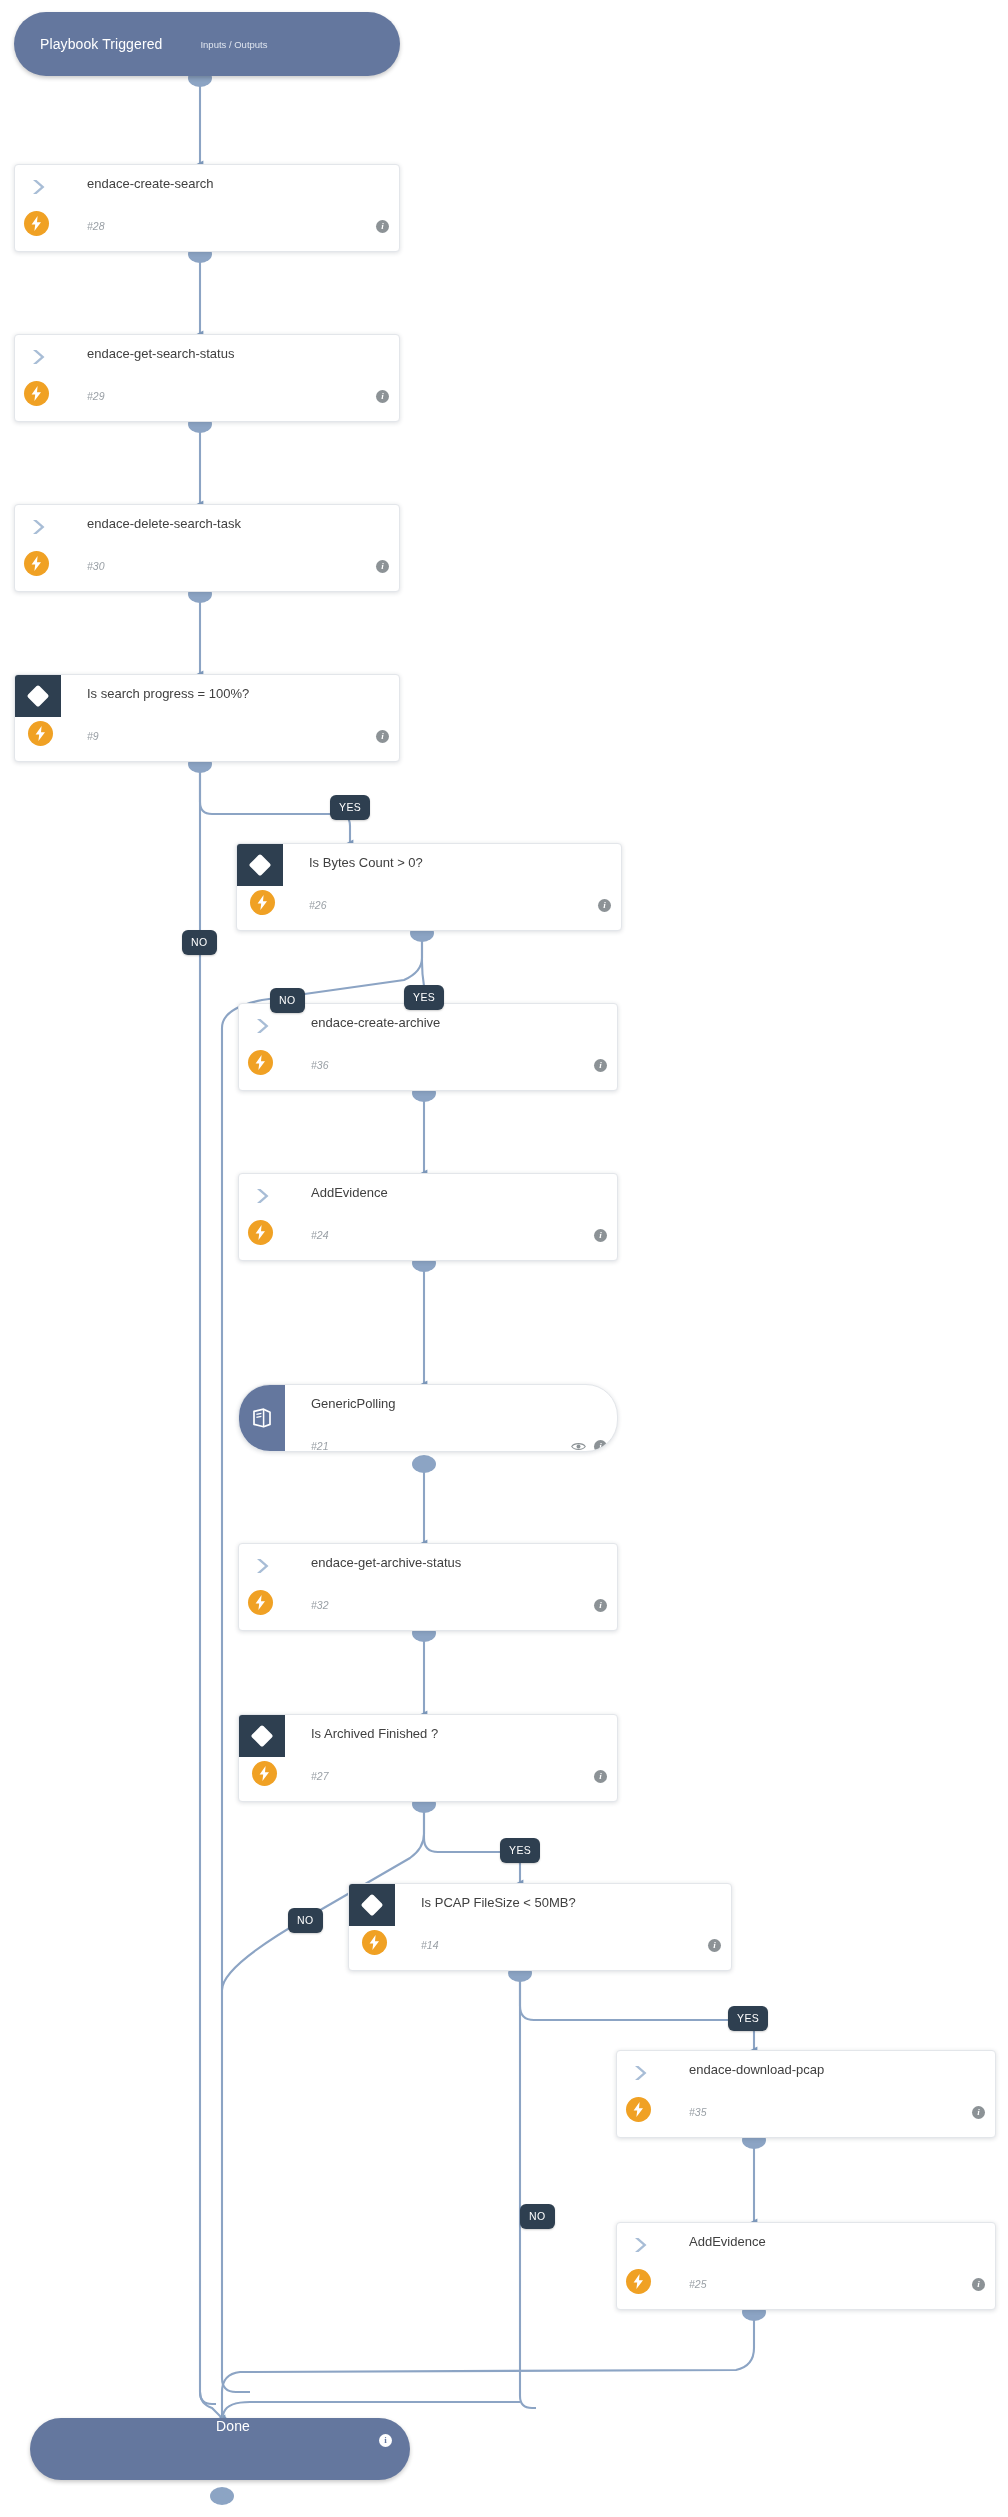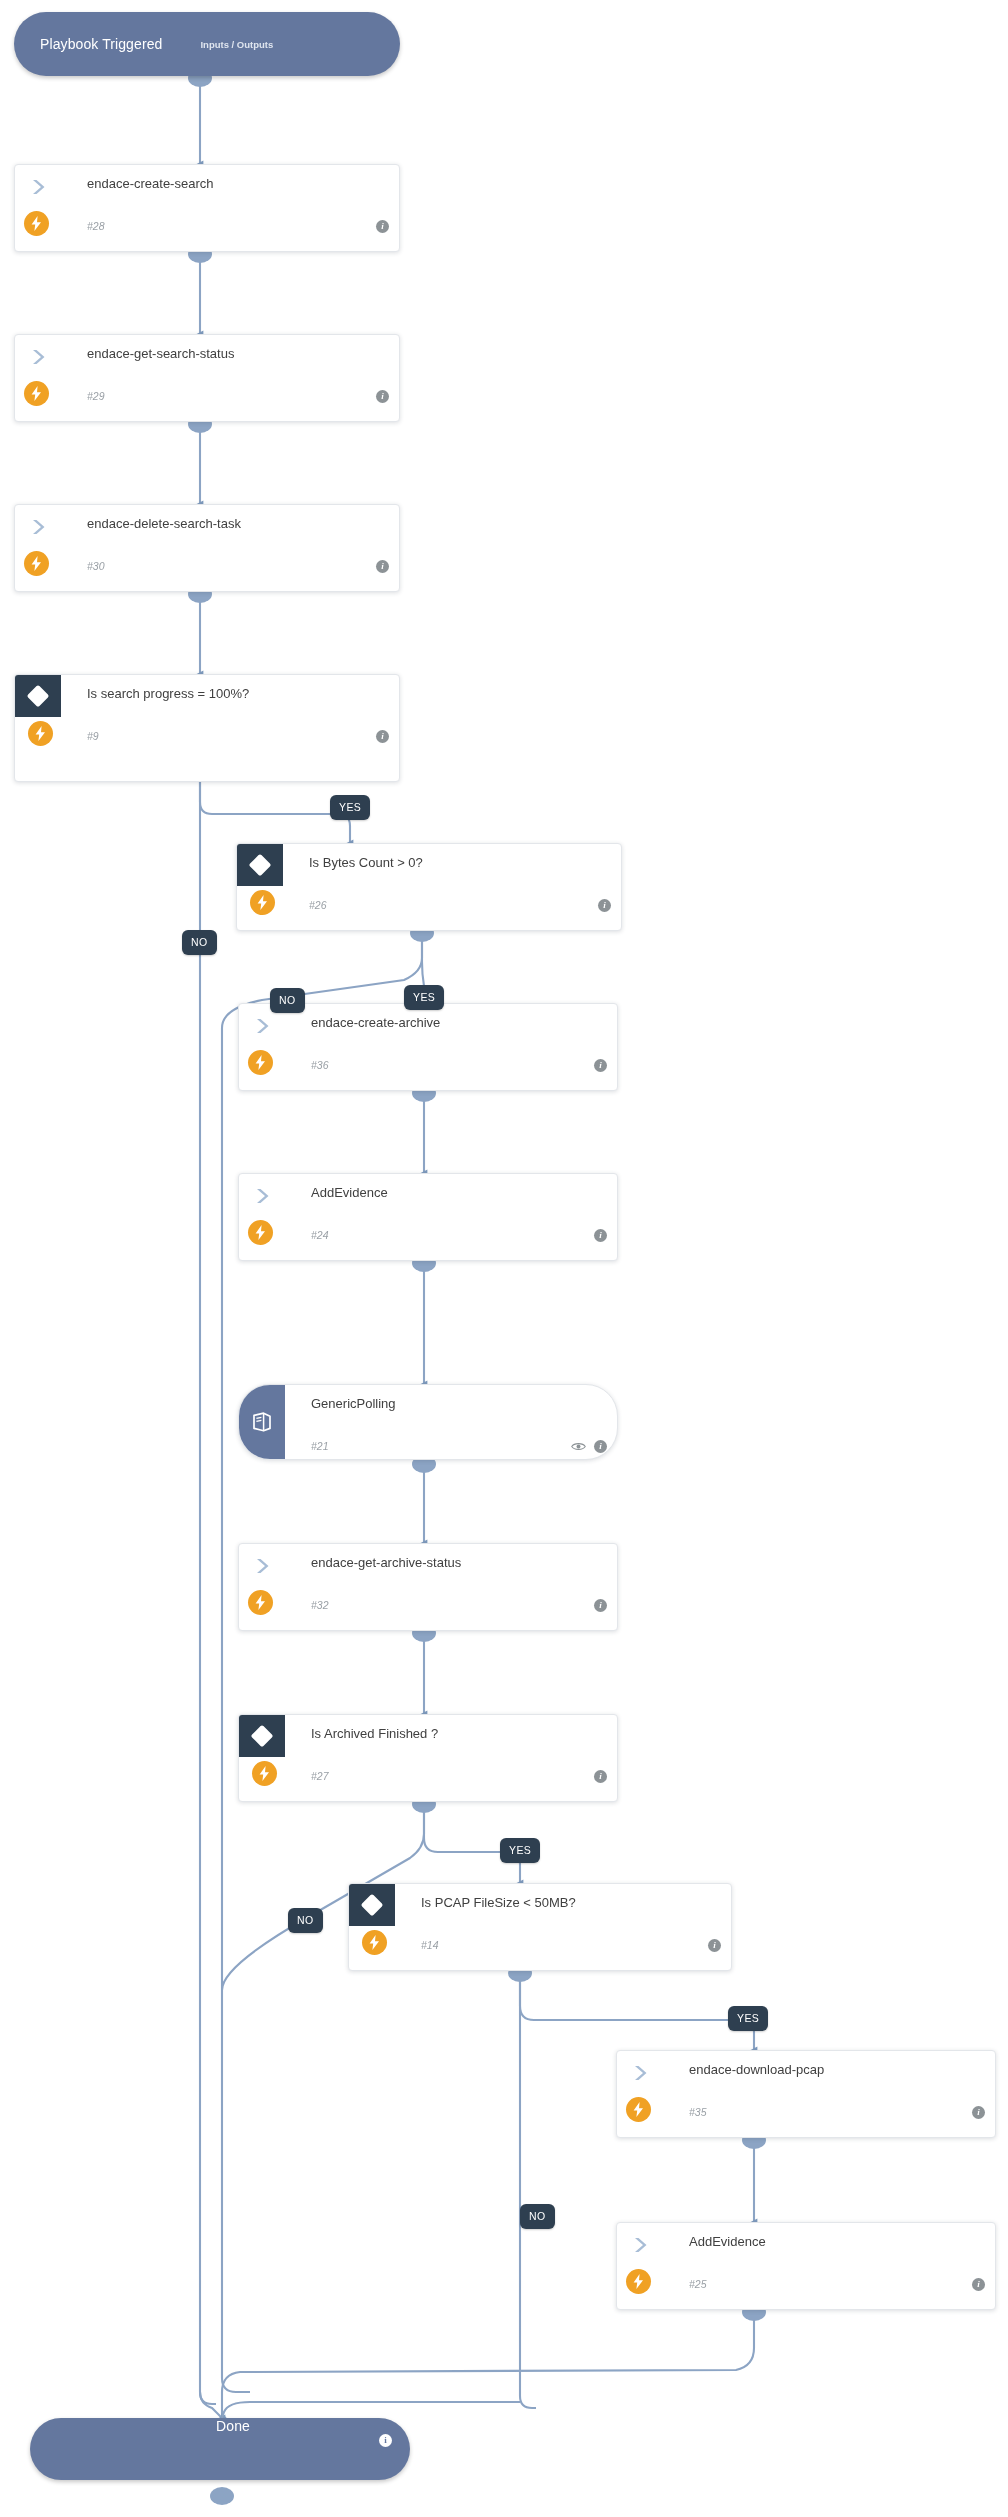--- a/index.html
+++ b/index.html
@@ -37,21 +37,20 @@
     font-size: 14px;
     letter-spacing: .1px;
     margin-left: 26px;
     white-space: nowrap;
   }
   .pill .pill-sub {
     color: #dfe5ef;
     font-size: 9.5px;
     margin-left: 38px;
     white-space: nowrap;
-    font-weight: bold;
   }
   .pill .pill-info {
     margin-left: auto;
     margin-right: 18px;
   }
 
   
   .card {
     position: absolute;
     background: #ffffff;
@@ -333,21 +332,21 @@
             <path d="M6.6 0 L0.6 8.4 L4.2 8.4 L3.4 15 L10 6.2 L6 6.2 Z" fill="#fff"></path>
           </svg>
       </div>
       <span class="card-id">#30</span>
       <div class="card-actions">
         <div class="info-dot">i</div>
       </div>
     </div>
   </div>
 
-  <div class="card" style="left:14px; top:674px; width:386px; height:108px;">
+  <div class="card" style="left:14px; top:674px; width:386px; height:88px;">
     <div class="card-top">
       <div class="cond-box">
         <div class="cond-diamond"></div>
       </div>
       <span class="card-title">Is search progress = 100%?</span>
     </div>
     <div class="card-bottom">
       <div class="bolt cond">
         <svg width="11" height="15" viewBox="0 0 11 15">
             <path d="M6.6 0 L0.6 8.4 L4.2 8.4 L3.4 15 L10 6.2 L6 6.2 Z" fill="#fff"></path>
@@ -413,21 +412,21 @@
             <path d="M6.6 0 L0.6 8.4 L4.2 8.4 L3.4 15 L10 6.2 L6 6.2 Z" fill="#fff"></path>
           </svg>
       </div>
       <span class="card-id">#24</span>
       <div class="card-actions">
         <div class="info-dot">i</div>
       </div>
     </div>
   </div>
 
-  <div class="card" style="left:238px; top:1384px; width:380px; height:76px;border-radius:32px;">
+  <div class="card" style="left:238px; top:1384px; width:380px; height:68px;border-radius:32px;">
     <div class="side-bar">
       <svg width="22" height="20" viewBox="0 0 22 20">
         <path d="M3 3.4 L12.6 1.2 L19 4.2 L19 16.4 L12.6 18.8 L3 16.4 Z" fill="none" stroke="#ffffff" stroke-width="1.7" stroke-linejoin="round"></path>
         <path d="M12.6 1.2 L12.6 18.8" stroke="#ffffff" stroke-width="1.5"></path>
         <path d="M5.4 6.4 L10.4 5.4 M5.4 9.4 L10.4 8.4" stroke="#ffffff" stroke-width="1.2"></path>
       </svg>
     </div>
     <div class="card-top">
       <span class="card-title">GenericPolling</span>
     </div>

